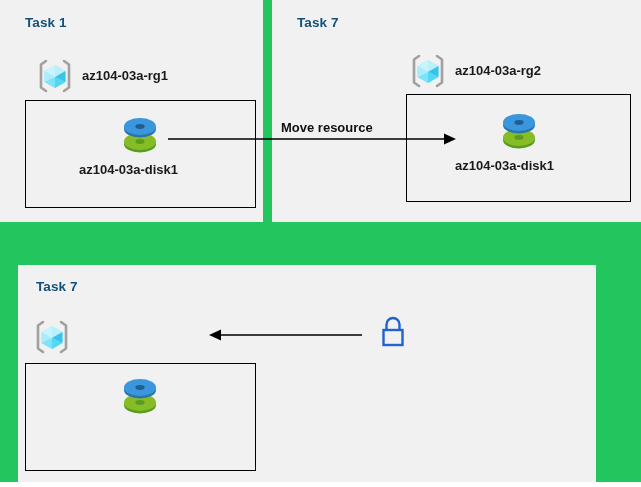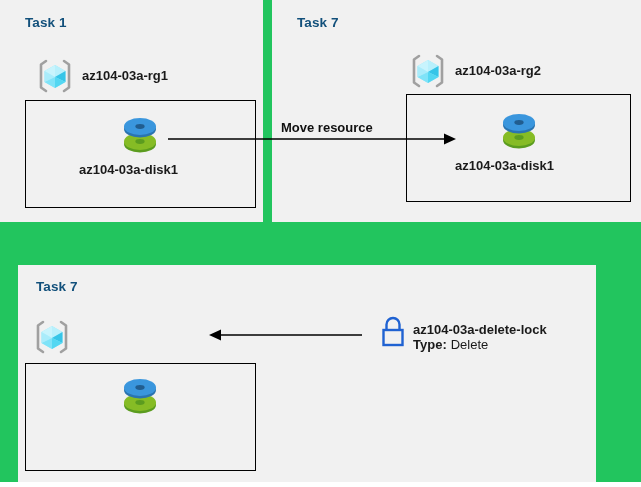--- a/index.html
+++ b/index.html
@@ -195,18 +195,14 @@
     <polygon points="209,335 221,329.5 221,340.5" fill="#000000"></polygon>
   </svg>
 
   <div class="icon" style="left:378px; top:313px; width:30px; height:38px;">
     <svg width="30" height="38" viewBox="0 0 30 38">
       <path d="M8.5 17 L8.5 11.5 A6.5 6.5 0 0 1 21.5 11.5 L21.5 17" fill="none" stroke="#1f62d2" stroke-width="2.4"></path>
       <rect x="5.5" y="17" width="19" height="15" fill="none" stroke="#1f62d2" stroke-width="2.4"></rect>
     </svg>
   </div>
 
-  <div class="lock-label-block" style="left:413px; top:322px;">
-    <span class="lock-title">az104-03a-delete-lock</span>
-    <span class="lock-type-line"><span class="lock-type-key">Type:</span><span class="lock-type-val" style="margin-left:4px;">Delete</span></span>
-  </div>
 
 </div>
 
 </body></html>

